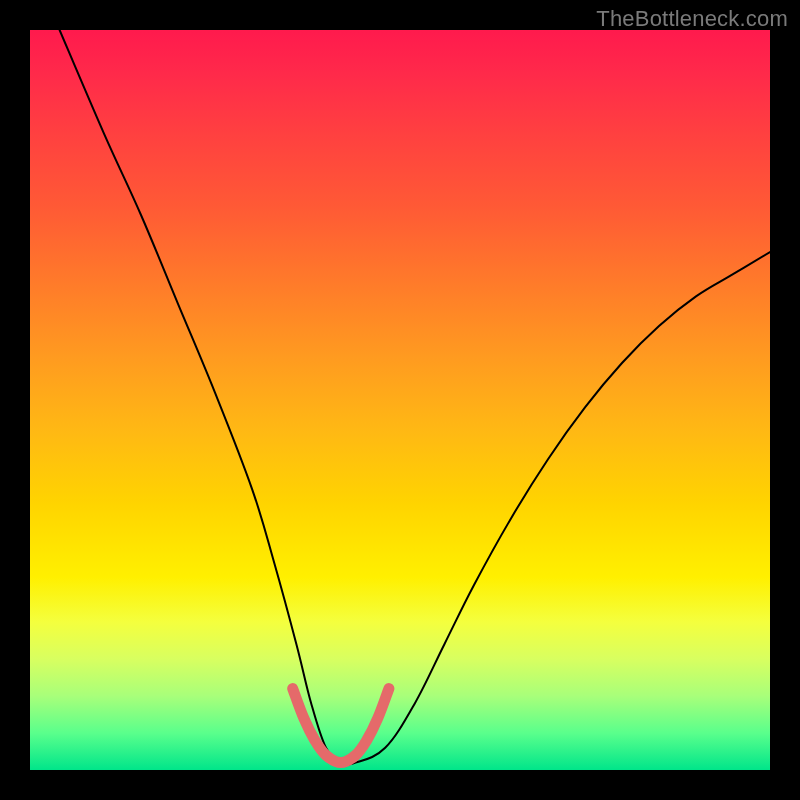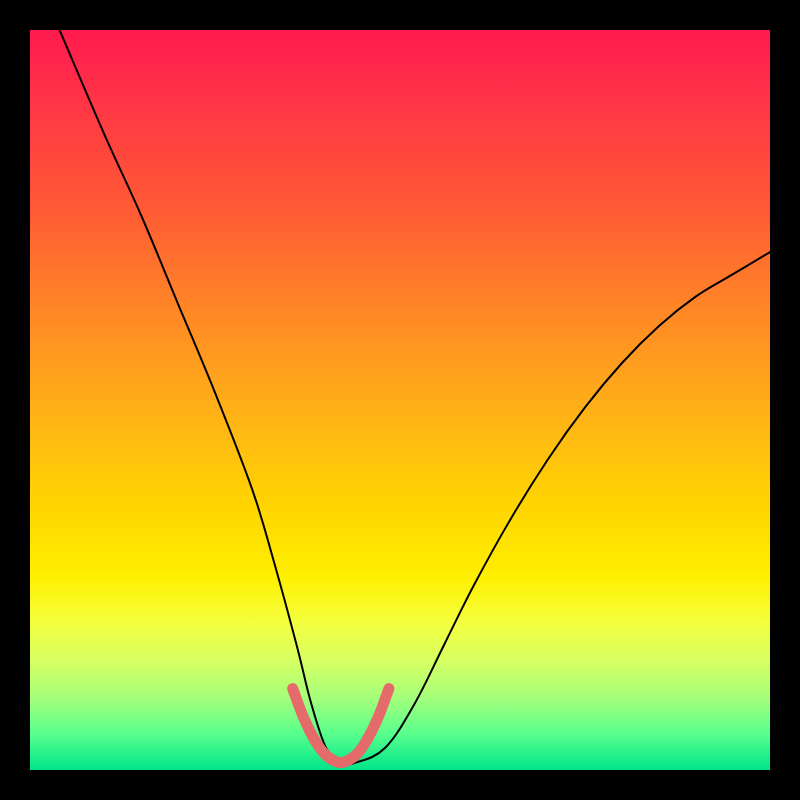--- a/index.html
+++ b/index.html
@@ -63,13 +63,14 @@
 </head>
 <body>
 
 <div class="frame">
   <div class="plot-area">
     <svg class="curve-layer" viewBox="0 0 740 740" preserveAspectRatio="none">
       <path id="main-curve" fill="none" stroke="#000000" stroke-width="2" stroke-linecap="round" d="M 29.6 0 C 37.592 18.648000000000003, 59.348 70.30000000000003, 74 103.60000000000002 C 88.652 136.90000000000003, 97.68 154.364, 111 185 C 124.32 215.636, 134.68 241.83200000000002, 148 273.8 C 161.32 305.76800000000003, 171.68 329.29999999999995, 185 362.59999999999997 C 198.32 395.9, 211.344 428.164, 222 458.8 C 232.656 489.43600000000004, 236.20800000000003 504.828, 244.20000000000002 532.8 C 252.192 560.7719999999999, 259.74 588.892, 266.4 614.2 C 273.05999999999995 639.508, 275.87199999999996 654.752, 281.2 673.4 C 286.528 692.048, 290.67199999999997 707.1439999999999, 296 717.8 C 301.32800000000003 728.456, 305.472 729.936, 310.8 732.6 C 316.12800000000004 735.264, 317.608 735.264, 325.6 732.6 C 333.59200000000004 729.936, 344.544 728.456, 355.2 717.8 C 365.856 707.1439999999999, 374.144 692.048, 384.8 673.4 C 395.456 654.752, 403.744 635.5120000000001, 414.40000000000003 614.2 C 425.05600000000004 592.888, 432.012 577.644, 444 555 C 455.988 532.356, 467.68 511.044, 481 488.4 C 494.32 465.756, 504.68 449.17999999999995, 518 429.2 C 531.32 409.22, 541.68 394.71600000000007, 555 377.40000000000003 C 568.32 360.084, 578.68 347.65199999999993, 592 332.99999999999994 C 605.32 318.34799999999996, 615.68 307.988, 629 296 C 642.32 284.012, 652.68 275.724, 666 266.4 C 679.32 257.07599999999996, 689.68 252.19199999999998, 703 244.2 C 716.32 236.208, 733.34 225.996, 740 222"></path>
       <path id="notch-curve" fill="none" stroke="#e56a6a" stroke-width="11" stroke-linecap="round" stroke-linejoin="round" d="M 262.7 658.6 C 264.698 663.928, 269.80400000000003 678.8760000000001, 273.8 688.2 C 277.796 697.524, 280.90400000000005 703.74, 284.90000000000003 710.4 C 288.896 717.06, 291.338 721.2040000000001, 296 725.2 C 300.662 729.196, 305.472 732.6, 310.8 732.6 C 316.12800000000004 732.6, 320.93800000000005 729.196, 325.6 725.2 C 330.262 721.2040000000001, 332.704 717.06, 336.7 710.4 C 340.69599999999997 703.74, 343.804 697.524, 347.79999999999995 688.2 C 351.79599999999994 678.8760000000001, 356.902 663.928, 358.9 658.6"></path>
     </svg>
   </div>
+  <div class="watermark">TheBottleneck.com</div>
 </div>
 
 </body></html>

